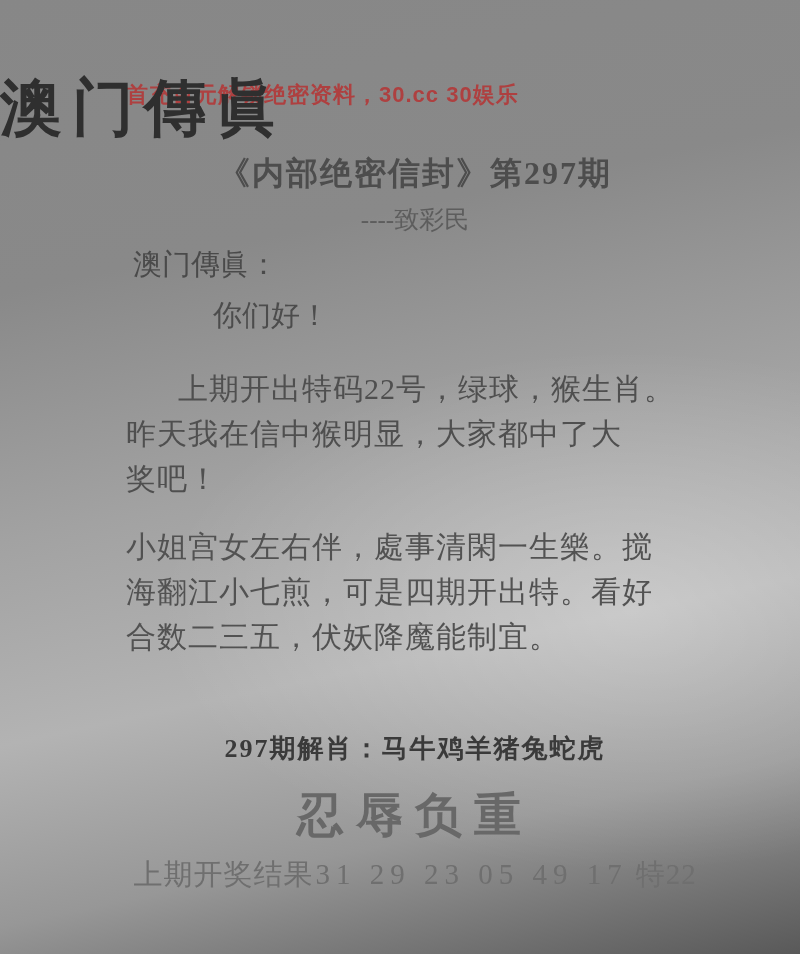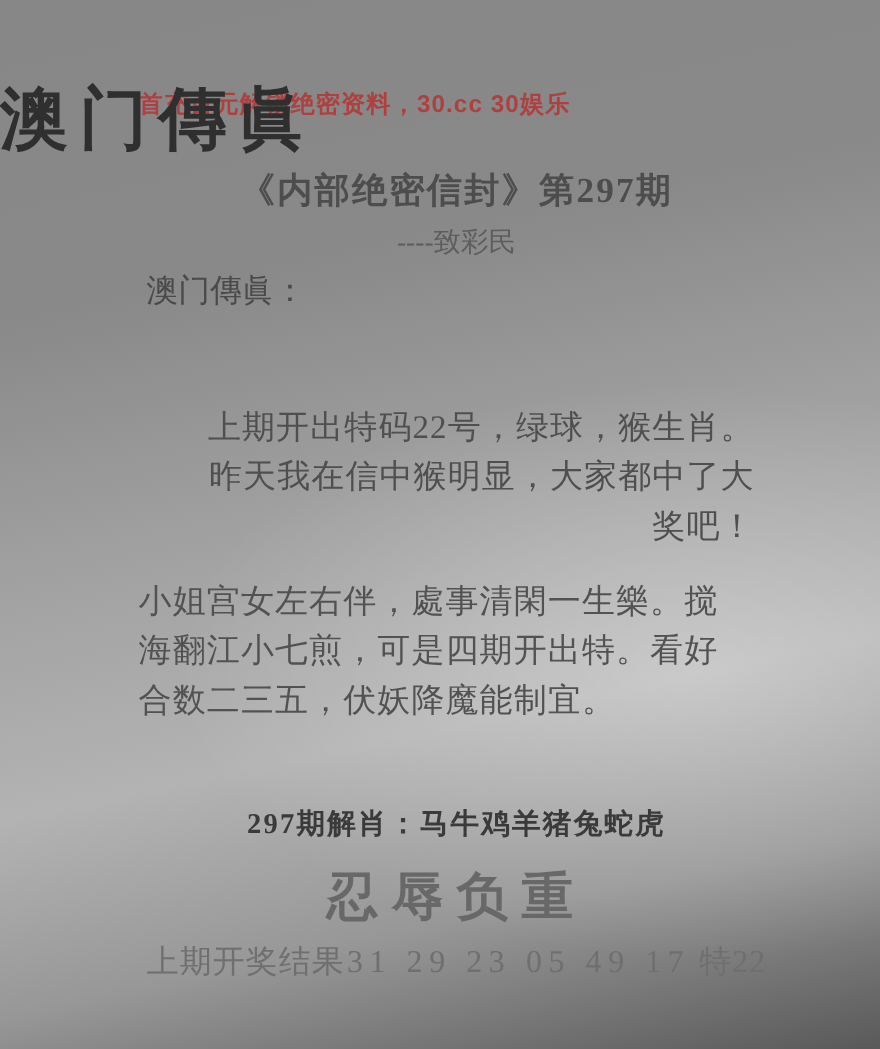--- a/index.html
+++ b/index.html
@@ -57,21 +57,21 @@
     font-size:29px;
     color:#4c4c4c;
   }
   .para{
     left:126px;top:0;width:560px;
     font-size:30px;
     line-height:45px;
     color:#4f4f4f;
     letter-spacing:1px;
   }
-  .para.p1{top:366px;text-align:right;}
+  .para.p1{top:366px;}
   .para.p2{top:524px;color:#525252;}
   .para .line{white-space:nowrap;}
   .para .line.indent1{text-indent:52px;}
   .para .line.indent2{text-indent:62px;}
   .zodiac{
     left:0;top:731px;width:100%;
     text-align:center;
     font-weight:bold;
     font-size:26px;
     color:#3a3a3a;
@@ -104,20 +104,21 @@
   <div class="abs ad-overlay" style="color: rgb(178, 58, 58);">首充百元解锁绝密资料，30.cc 30娱乐</div>
 
   <div class="abs title">澳门傳眞</div>
 
   <div class="abs issue">《内部绝密信封》第297期</div>
 
   <div class="abs dedication">----致彩民</div>
 
   <div class="abs salutation">澳门傳眞：</div>
 
+  <div class="abs greeting">你们好！</div>
 
   <div class="abs para p1">
     <div class="line indent1">上期开出特码22号，绿球，猴生肖。</div>
     <div class="line">昨天我在信中猴明显，大家都中了大</div>
     <div class="line">奖吧！</div>
   </div>
 
   <div class="abs para p2">
     <div class="line">小姐宫女左右伴，處事清閑一生樂。搅</div>
     <div class="line">海翻江小七煎，可是四期开出特。看好</div>

